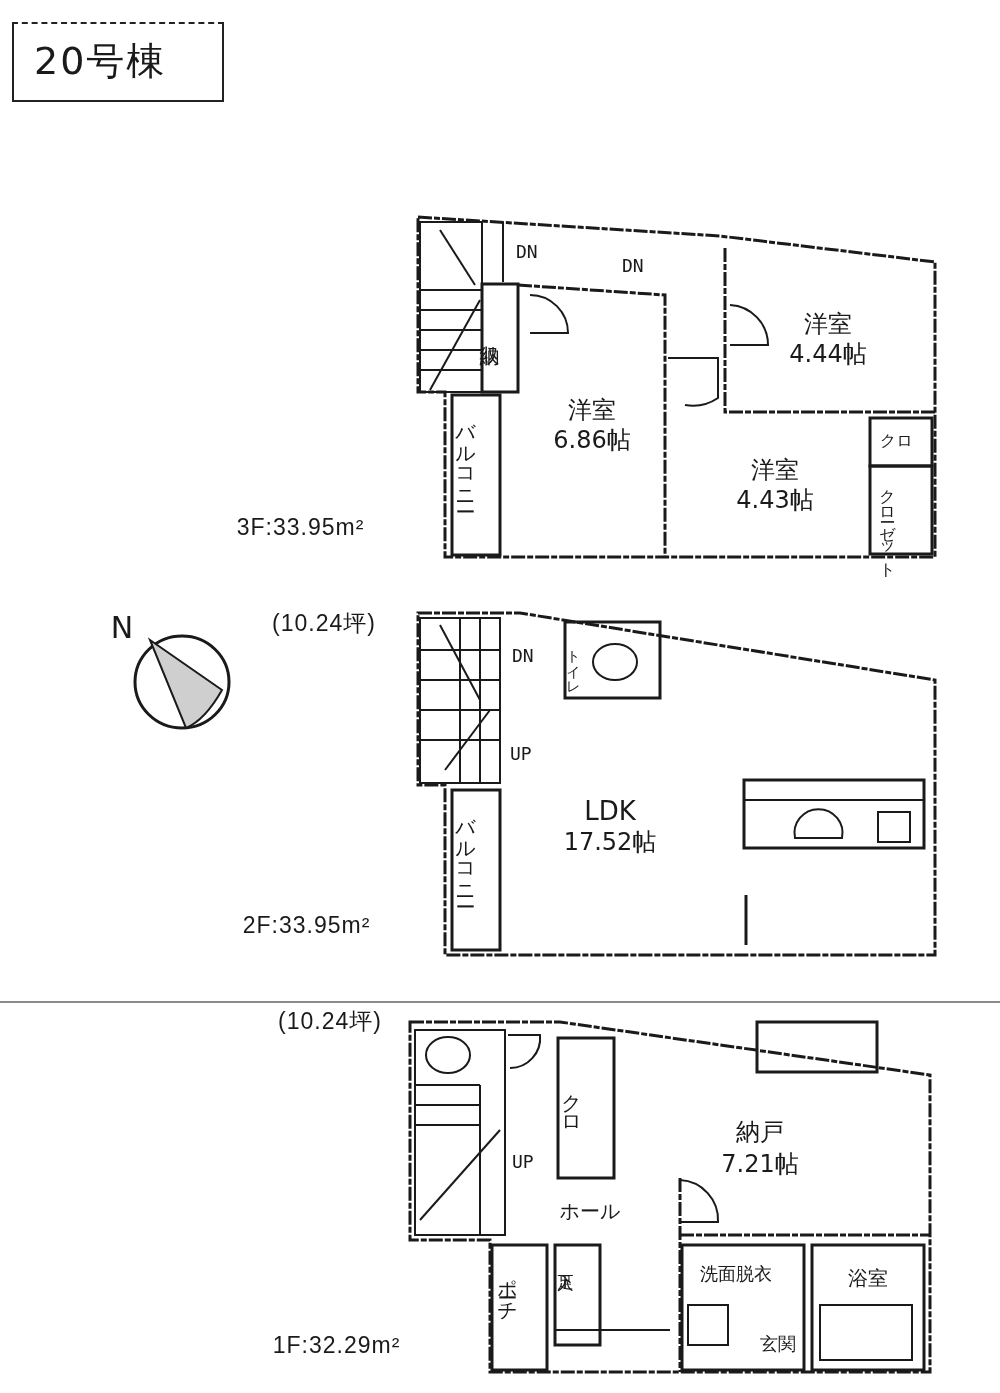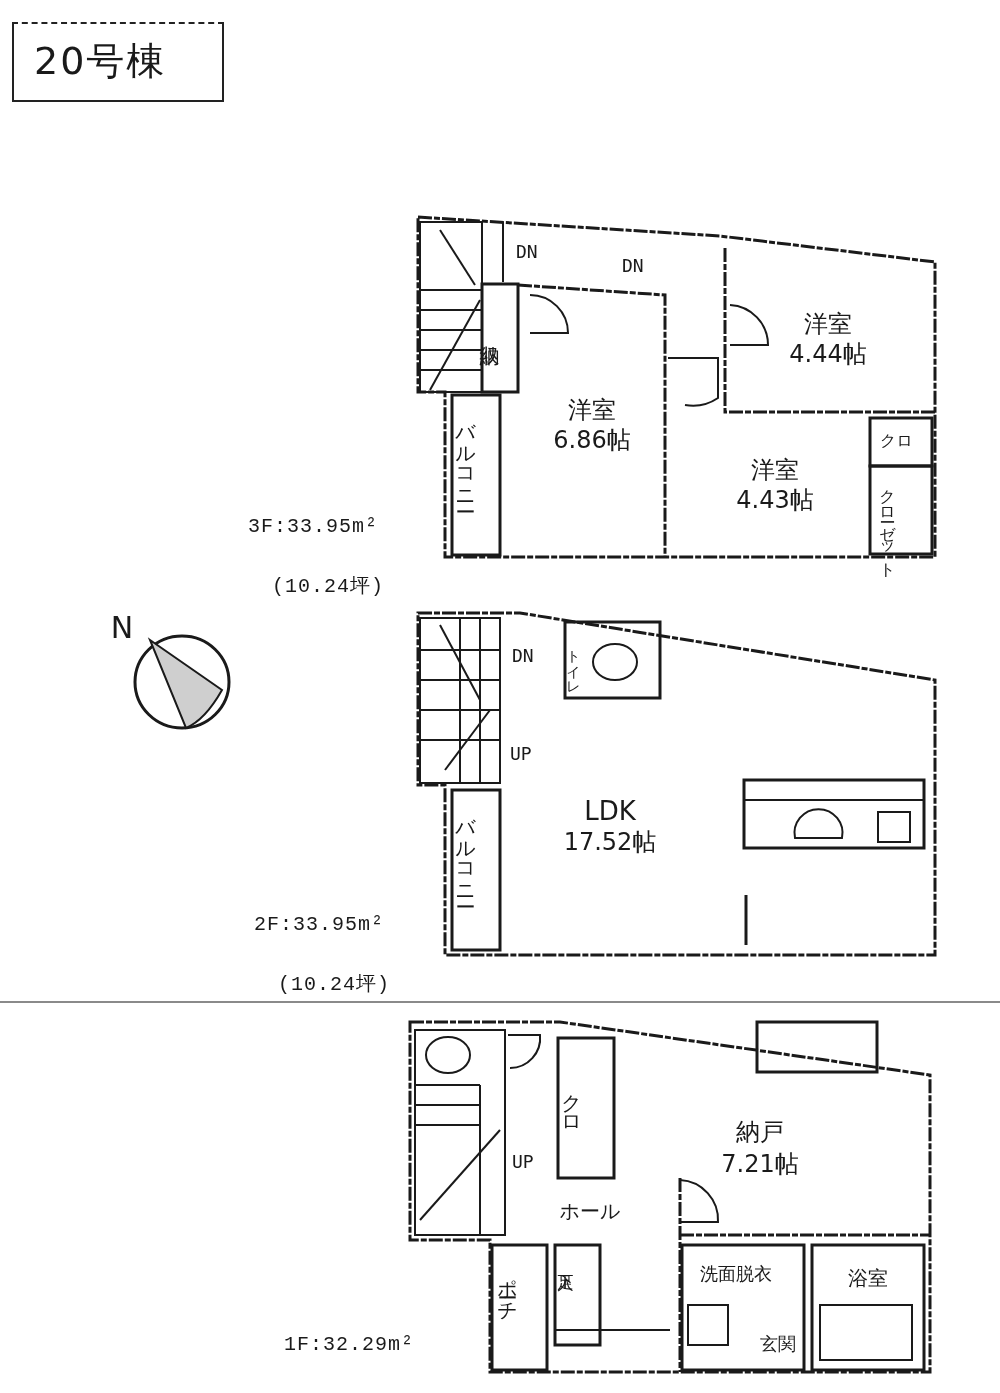--- a/index.html
+++ b/index.html
@@ -3,23 +3,23 @@
 <meta charset="utf-8">
 <style>
   html, body { margin: 0; padding: 0; background: #ffffff; }
   body { width: 1000px; height: 1393px; position: relative; overflow: hidden;
          font-family: "DejaVu Sans", sans-serif; color: #1a1a1a; }
   .title-box { position: absolute; left: 12px; top: 22px; width: 208px; height: 76px;
                border: 2px solid #222; border-top-style: dashed; }
   .title-text { position: absolute; left: 20px; top: 4px; font-size: 38px; letter-spacing: 2px;
                 font-family: "DejaVu Sans", sans-serif; font-weight: normal; line-height: 66px; }
   .divider { position: absolute; left: 0; top: 1001px; width: 1000px; height: 2px; background: #8a8a8a; }
-  .area-label { position: absolute; font-family: Liberation Mono, monospace; font-size: 20px;
+  .area-label { position: absolute; font-family: Liberation Sans, sans-serif; font-size: 23px;
                 line-height: 30px; white-space: pre; letter-spacing: 1px; }
-  .area-label .sub { display: block; padding-left: 80px; }
+  .area-label .sub { display: block; padding-left: 80px; margin-top: 36px; }
   svg { position: absolute; left: 0; top: 0; }
   .wall { fill: none; stroke: #1a1a1a; stroke-width: 3; stroke-dasharray: 14 2 6 2; }
   .wall-solid { fill: none; stroke: #1a1a1a; stroke-width: 3; }
   .thin { fill: none; stroke: #1a1a1a; stroke-width: 2; }
   .room-text { font-family: "DejaVu Sans", sans-serif; font-size: 24px; fill: #1a1a1a; text-anchor: middle; }
   .room-text-v { font-family: "DejaVu Sans", sans-serif; font-size: 20px; fill: #1a1a1a; }
   .small-text { font-family: "DejaVu Sans Mono", monospace; font-size: 18px; fill: #1a1a1a; }
   .compass-hatch { fill: #cfcfcf; stroke: #1a1a1a; stroke-width: 2; }
 </style>
 </head>

